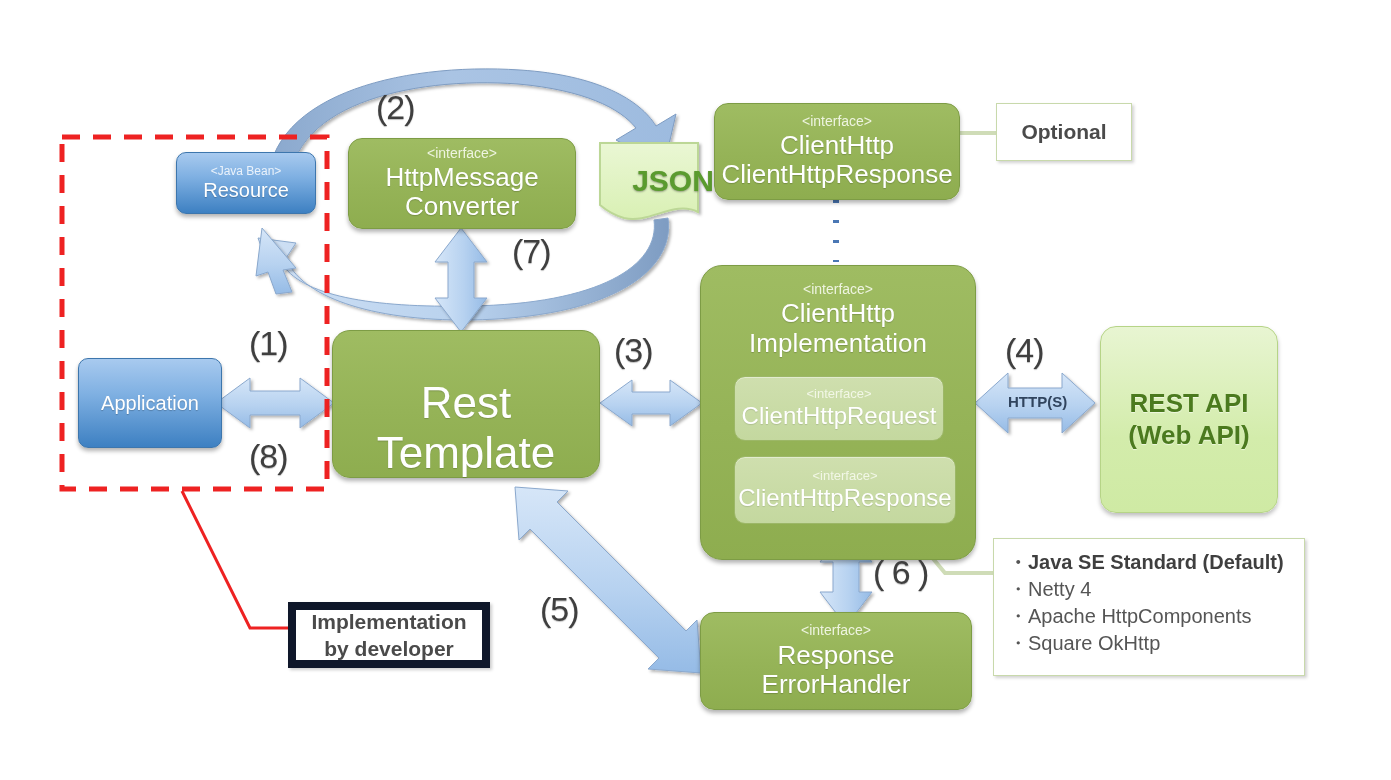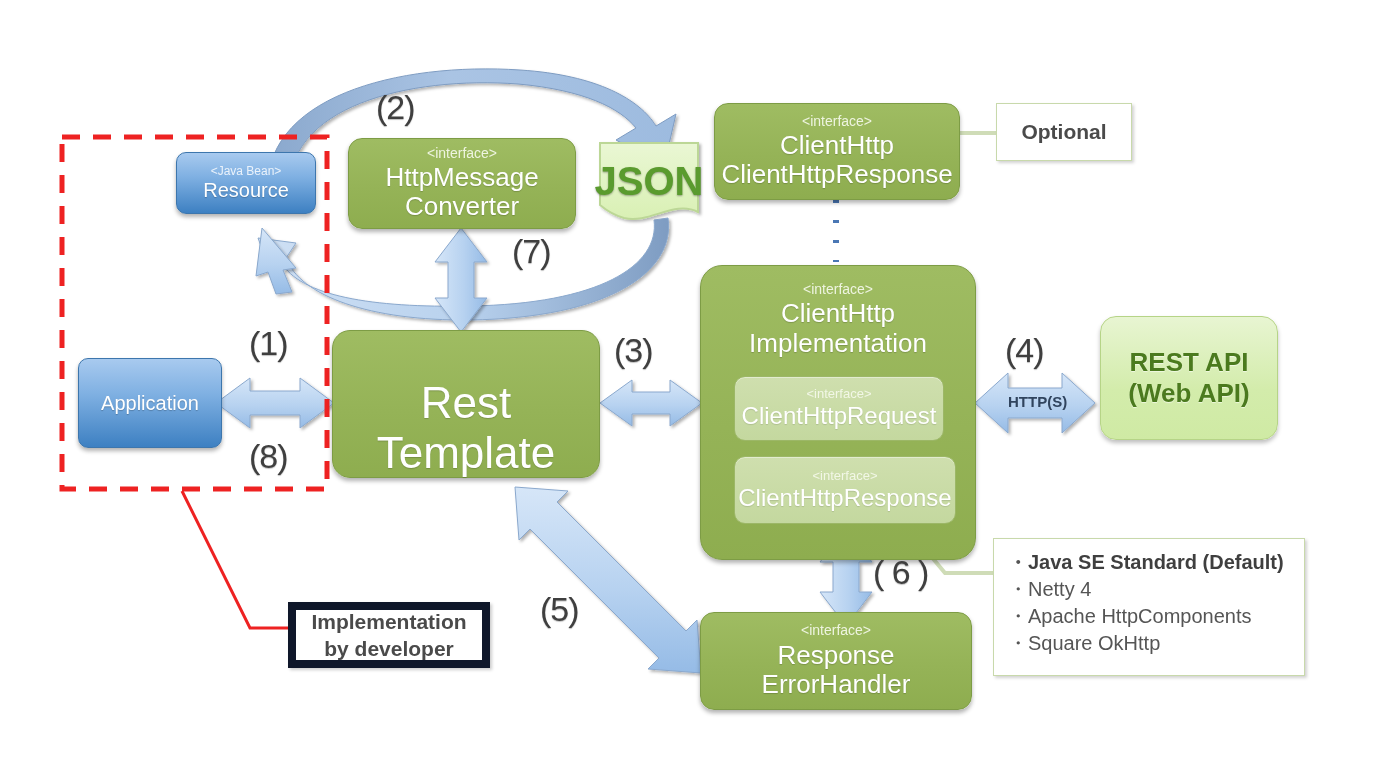--- a/index.html
+++ b/index.html
@@ -74,22 +74,22 @@
   .note-red{position:absolute;box-sizing:border-box;background:#fff;
         border:8px solid #0f172a;box-shadow:2px 2px 3px rgba(0,0,0,.20);
         display:flex;flex-direction:column;align-items:center;justify-content:center;
         text-align:center;}
   .note-red .txt{font-size:21px;font-weight:bold;color:#4a4a4a;line-height:1.3;}
 
   
   #json-wrap{position:absolute;}
   #json-label{position:absolute;left:0;top:0;width:100%;height:100%;
     display:flex;align-items:center;justify-content:center;
-    font-size:40px;font-weight:bold;color:#5a9b2e;
-    text-shadow:0 1px 2px rgba(0,0,0,.35);pointer-events:none;}
+    font-size:30px;font-weight:bold;color:#5a9b2e;
+    text-shadow:0 1px 2px rgba(0,0,0,.35);pointer-events:none;padding-left:24px;}
 
   .httplabel{position:absolute;font-size:15px;color:#30445e;font-weight:bold;}
 </style>
 </head>
 <body>
 
 <div id="stage">
 
   <svg id="svg-layer" viewBox="0 0 1391 780" xmlns="http://www.w3.org/2000/svg">
     <defs>
@@ -256,21 +256,21 @@
       <div class="title">ClientHttpResponse</div>
     </div>
   </div>
 
   <div class="node green" style="left:700px;top:612px;width:272px;height:98px;">
     <div class="stereo">&lt;interface&gt;</div>
     <div class="title">Response</div>
     <div class="title">ErrorHandler</div>
   </div>
 
-  <div class="node restapi" style="left:1100px;top:316px;width:178px;height:124px;">
+  <div class="node restapi" style="left:1100px;top:326px;width:178px;height:187px;">
     <div class="title">REST API</div>
     <div class="title">(Web API)</div>
   </div>
 
   <div class="httplabel" style="left:1008px;top:393px;width:56px;text-align:center;">HTTP(S)</div>
 
   <div class="note" style="left:996px;top:103px;width:136px;height:58px;">
     <div class="txt">Optional</div>
   </div>
 

